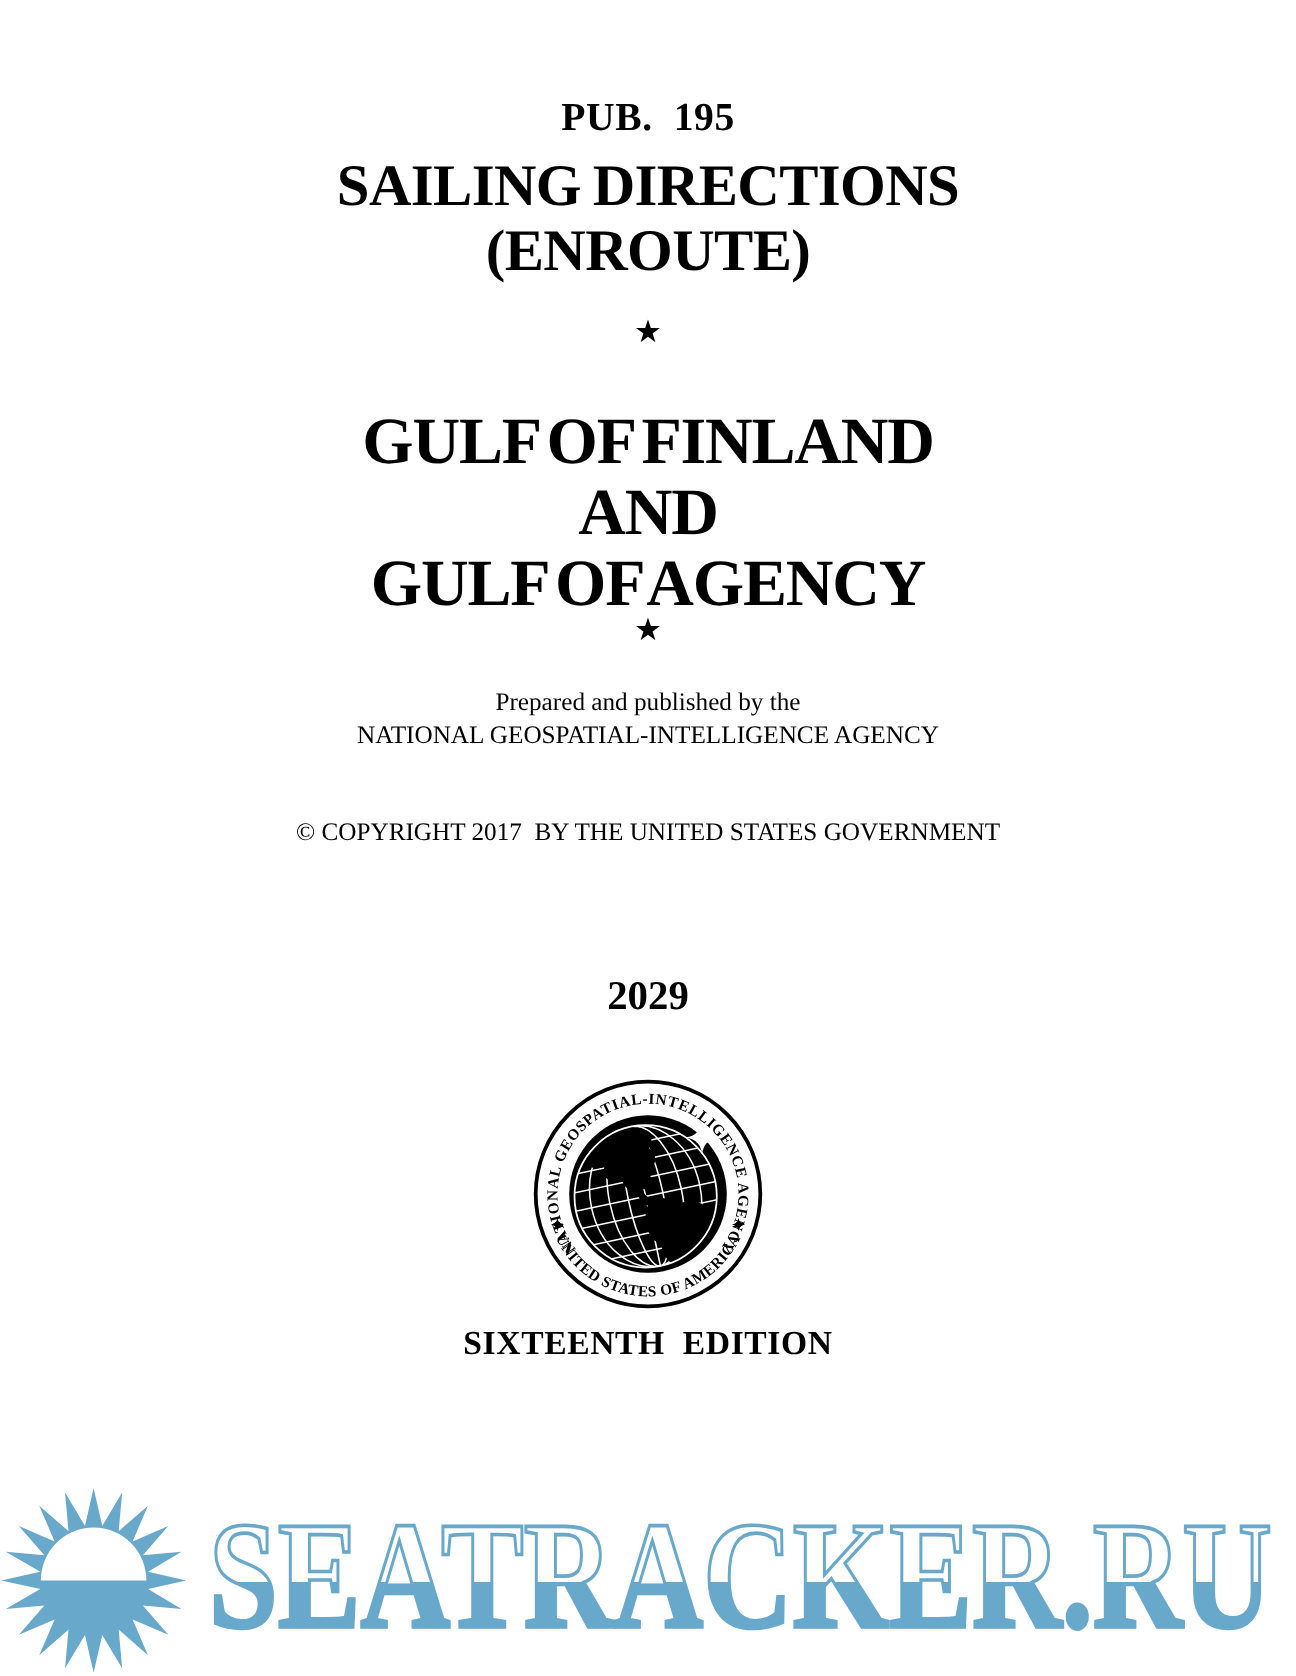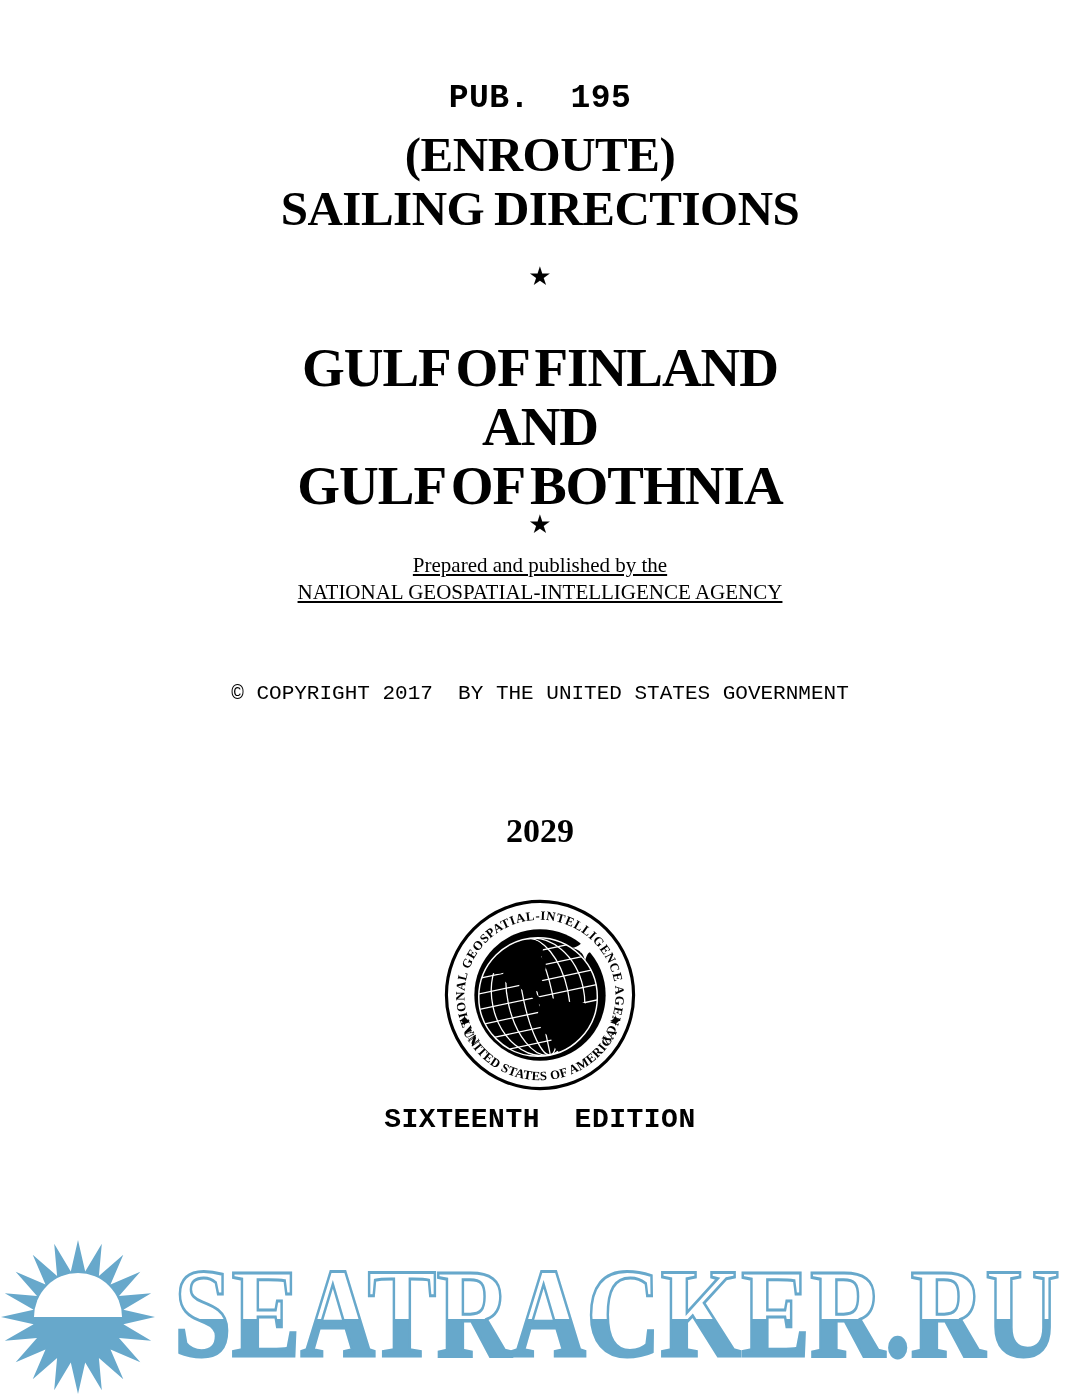--- a/index.html
+++ b/index.html
@@ -6,54 +6,54 @@
   #page{
     position:relative;
     width:1080px;height:1397px;
     margin:0 auto;
     background:#ffffff;
     overflow:hidden;
     font-family:"Liberation Serif","DejaVu Serif",serif;
     color:#000;
   }
   .centered{position:absolute;left:0;width:100%;text-align:center;}
-  .pre{white-space:pre;font-family:Liberation Mono, monospace;}
+  .pre{white-space:pre;}
   .pub-number{top:82px;font-size:33px;font-weight:bold;line-height:1;letter-spacing:.5px;}
   .series-title{top:128px;font-size:49px;font-weight:bold;line-height:1.1;letter-spacing:-.5px;word-spacing:-2px;}
   .star{font-size:26px;line-height:1;}
   .star-1{top:264px;}
   .star-2{top:512px;}
   .main-title{top:339px;font-size:55px;font-weight:bold;line-height:1.07;letter-spacing:-1px;word-spacing:-6px;}
-  .imprint{top:552px;font-size:21px;line-height:1.3;text-decoration:underline;}
+  .imprint{top:572px;font-size:21px;line-height:1.3;}
   .copyright{top:680px;font-size:21px;line-height:1.3;}
   .year{top:814px;font-size:34px;font-weight:bold;line-height:1;}
   .seal-wrap{top:897px;}
   .seal{width:196px;height:196px;display:inline-block;}
   .edition{top:1106px;font-size:28px;font-weight:bold;line-height:1;letter-spacing:.5px;}
   .watermark{position:absolute;left:0;bottom:0;width:1080px;height:167px;display:block;}
   .seal-ring-text{font-family:"Liberation Serif","DejaVu Serif",serif;font-weight:bold;}
 </style>
 </head>
 <body>
 
 <div id="page">
 
   <div class="centered pub-number pre">PUB.  195</div>
 
   <div class="centered series-title">
+    <div>SAILING DIRECTIONS</div>
     <div>(ENROUTE)</div>
-    <div>SAILING DIRECTIONS</div>
   </div>
 
   <div class="centered star star-1">★</div>
 
   <div class="centered main-title">
     <div>GULF OF FINLAND</div>
     <div>AND</div>
-    <div>GULF OF BOTHNIA</div>
+    <div>GULF OF AGENCY</div>
   </div>
 
   <div class="centered star star-2">★</div>
 
   <div class="centered imprint">
     <div>Prepared and published by the</div>
     <div>NATIONAL GEOSPATIAL-INTELLIGENCE AGENCY</div>
   </div>
 
   <div class="centered copyright">

